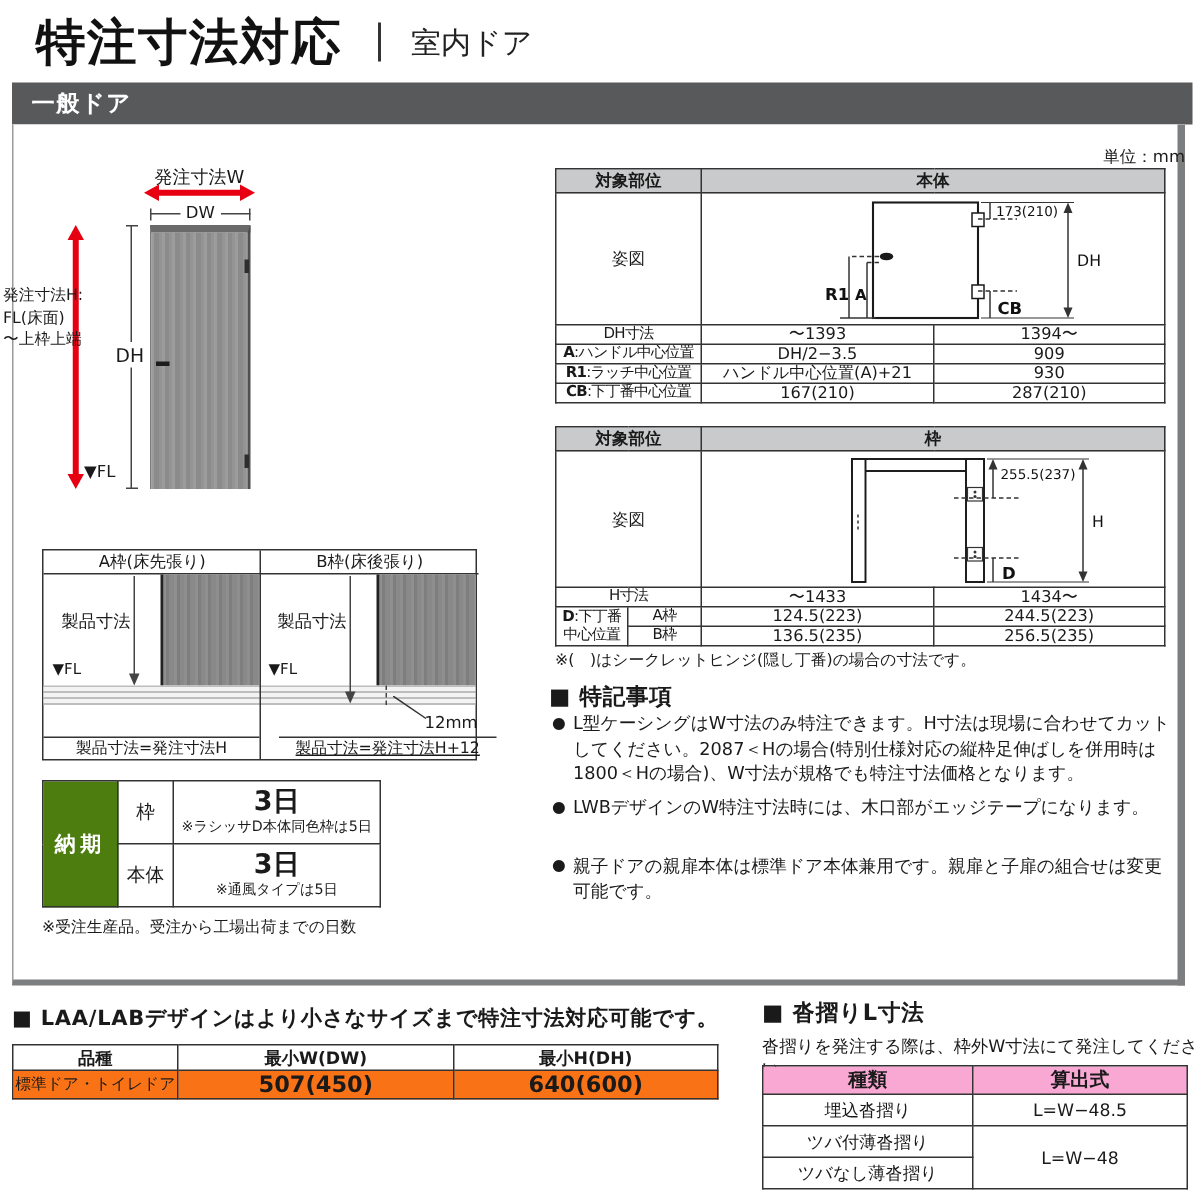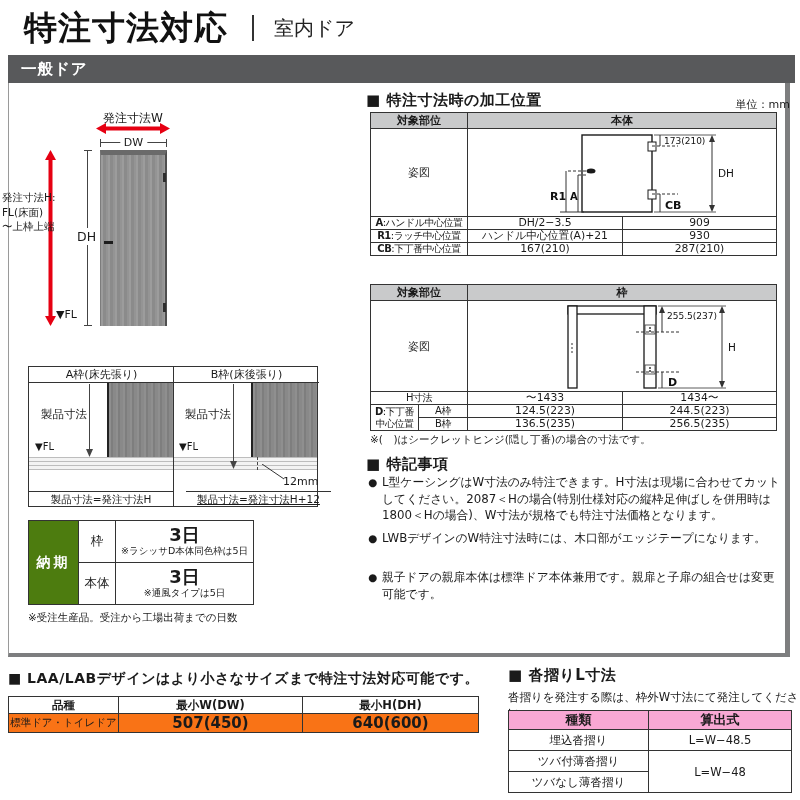--- a/index.html
+++ b/index.html
@@ -193,21 +193,20 @@
       <td class="d-part">本体</td>
       <td class="d-val">
         <div class="days">3日</div>
         <div class="note">※通風タイプは5日</div>
       </td>
     </tr>
   </tbody>
     </table>
   <div class="dnote">※受注生産品。受注から工場出荷までの日数</div>
 
-  <div class="sec-h" style="left:366px; top:91px;">■ 特注寸法時の加工位置</div>
   <div class="unit">単位：mm</div>
 
   <table class="mch" style="left:370px; top:112px;">
     <colgroup>
         <col style="width:97px;">
         <col style="width:155px;">
         <col style="width:154px;">
       </colgroup>
     <tbody>
         <tr>
@@ -238,20 +237,25 @@
           <line x1="184" y1="5" x2="246" y2="5" stroke="#333" stroke-width="0.8"></line>
           <line x1="184" y1="82" x2="246" y2="82" stroke="#333" stroke-width="0.8"></line>
           <line x1="242" y1="7" x2="242" y2="80" stroke="#333" stroke-width="1"></line>
           <polygon points="242,5 239,12 245,12" fill="#333"></polygon>
           <polygon points="242,82 239,75 245,75" fill="#333"></polygon>
           <text x="248" y="47" font-size="10.5">DH</text>
         </svg>
       </td>
     </tr>
     <tr>
+      <td class="row-lab"><span class="bold"></span><span>DH寸法</span></td>
+      <td class="row-val">〜1393</td>
+      <td class="row-val">1394〜</td>
+    </tr>
+    <tr>
       <td class="row-lab"><span class="bold">A</span><span>:ハンドル中心位置</span></td>
       <td class="row-val">DH/2−3.5</td>
       <td class="row-val">909</td>
     </tr>
     <tr>
       <td class="row-lab"><span class="bold">R1</span><span>:ラッチ中心位置</span></td>
       <td class="row-val">ハンドル中心位置(A)+21</td>
       <td class="row-val">930</td>
     </tr>
     <tr>

